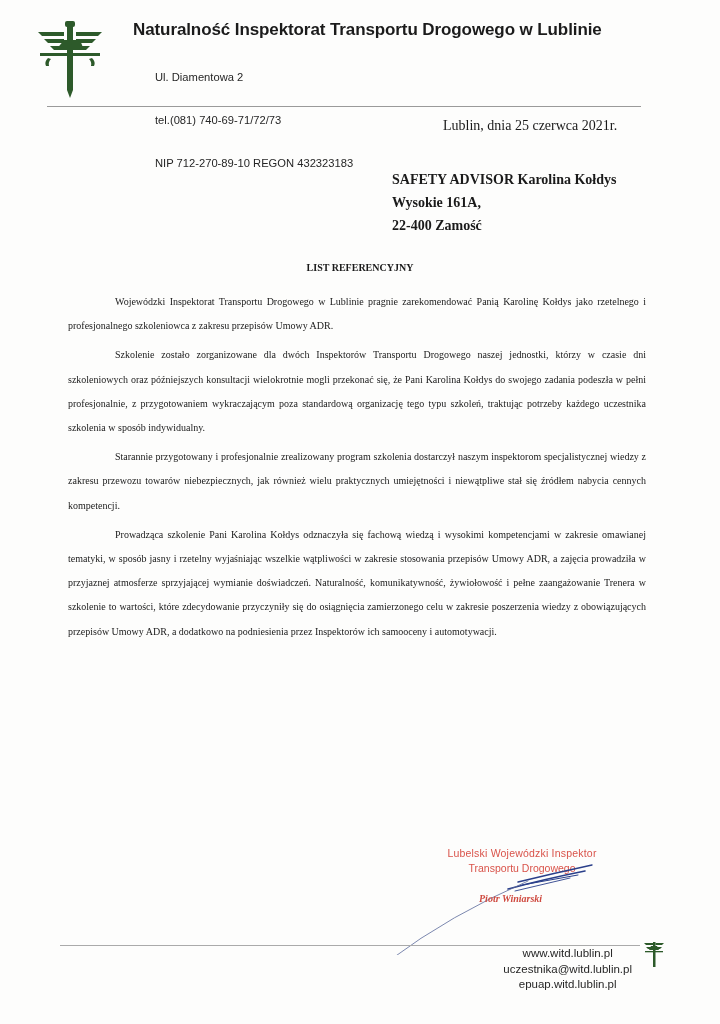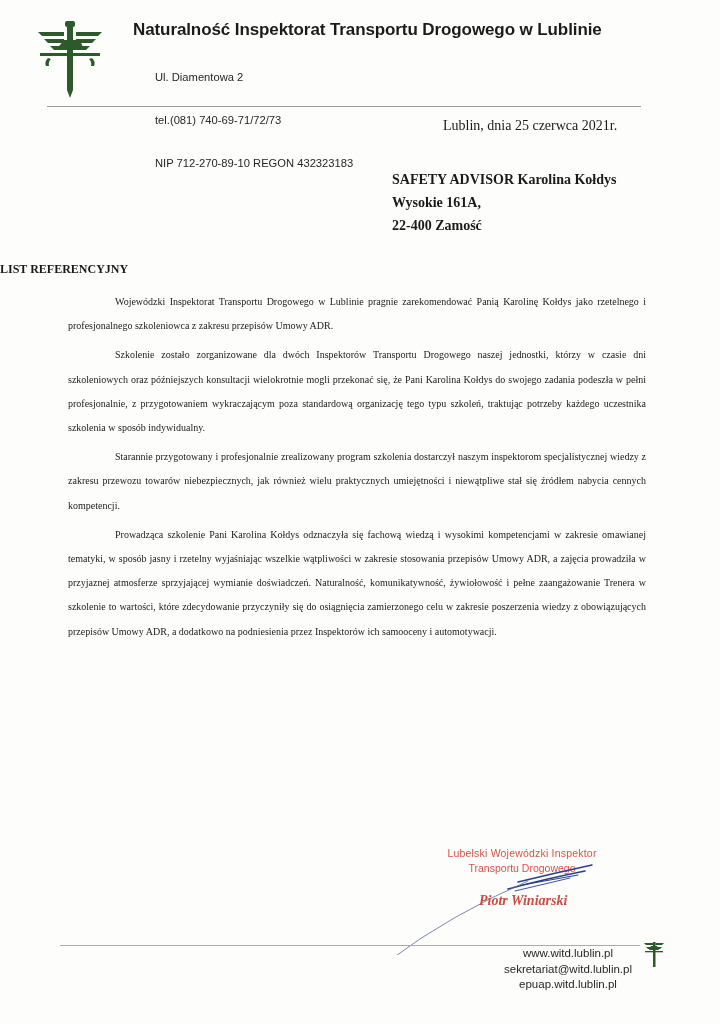--- a/index.html
+++ b/index.html
@@ -17,34 +17,34 @@
       position: absolute; left: 155px; top: 42px;
       font-family: "Liberation Sans", sans-serif; font-size: 11.2px; color: #262626; line-height: 15px;
     }
     .addr div { white-space: nowrap; margin-top: 28px; }
     .header-rule { position: absolute; left: 47px; top: 106px; width: 594px; height: 1px; background: #9a9a9a; }
     .date { position: absolute; left: 443px; top: 118px; font-size: 14px; white-space: nowrap; }
     .recipient {
       position: absolute; left: 392px; top: 168px; font-weight: bold; font-size: 14px; line-height: 23px;
     }
     .recipient div { white-space: nowrap; }
-    .title { position: absolute; left: 0; width: 720px; top: 262px; text-align: left; font-weight: bold; font-size: 12px; }
+    .title { position: absolute; left: 0; width: 720px; top: 262px; text-align: center; font-weight: bold; font-size: 10px; }
     .body-text {
       position: absolute; left: 68px; top: 290px; width: 578px;
       font-size: 10px; line-height: 24.2px; text-align: justify; text-align-last: left;
     }
     .body-text p { margin: 0 0 5px 0; text-indent: 47px; }
     .stamp {
       position: absolute; left: 447px; top: 846px; width: 150px; text-align: center;
       font-family: "Liberation Sans", sans-serif; color: #d9534a; font-size: 10.5px; line-height: 15px;
     }
     .stamp .l1 { white-space: nowrap; letter-spacing: 0.2px; }
     .stamp-name {
       position: absolute; left: 479px; top: 893px; color: #cf4a40;
-      font-family: "Liberation Serif", serif; font-style: italic; font-weight: bold; font-size: 14px;
+      font-family: "Liberation Serif", serif; font-style: italic; font-weight: bold; font-size: 10px;
     }
     .signature { position: absolute; left: 370px; top: 855px; width: 260px; height: 100px; }
     .footer-rule { position: absolute; left: 60px; top: 945px; width: 580px; height: 1px; background: #aaaaaa; }
     .footer-contact {
       position: absolute; right: 88px; top: 946px; text-align: center;
       font-family: "Liberation Sans", sans-serif; font-size: 11.5px; line-height: 15.5px; color: #262626;
     }
     .footer-contact div { white-space: nowrap; }
     .footer-logo { position: absolute; left: 643px; top: 938px; width: 22px; height: 30px; }
   </style>
@@ -109,21 +109,21 @@
     <path d="M152,30 Q180,25 208,20" stroke-width="1"></path>
     <path d="M145,36 L200,23" stroke-width="0.9"></path>
     <path d="M20,105 Q80,60 158,26" stroke="#5a6a9a" stroke-width="0.8"></path>
   </g>
 </svg>
 <div class="stamp-name">Piotr Winiarski</div>
 
 <div class="footer-rule"></div>
 <div class="footer-contact">
   <div>www.witd.lublin.pl</div>
-  <div>sekretariat@witd.lublin.pl</div>
+  <div>uczestnika@witd.lublin.pl</div>
   <div>epuap.witd.lublin.pl</div>
 </div>
 <svg class="footer-logo" viewBox="0 0 22 30">
   <g fill="#2d5a2a">
     <rect x="10" y="4" width="2.5" height="25"></rect>
     <polygon points="1,5 10,5 10,7 3,7"></polygon>
     <polygon points="12.5,5 21,5 19,7 12.5,7"></polygon>
     <polygon points="3,9 10,9 10,11 5,11"></polygon>
     <polygon points="12.5,9 19,9 17,11 12.5,11"></polygon>
     <polygon points="6,12 16,12 14,8 8,8"></polygon>

